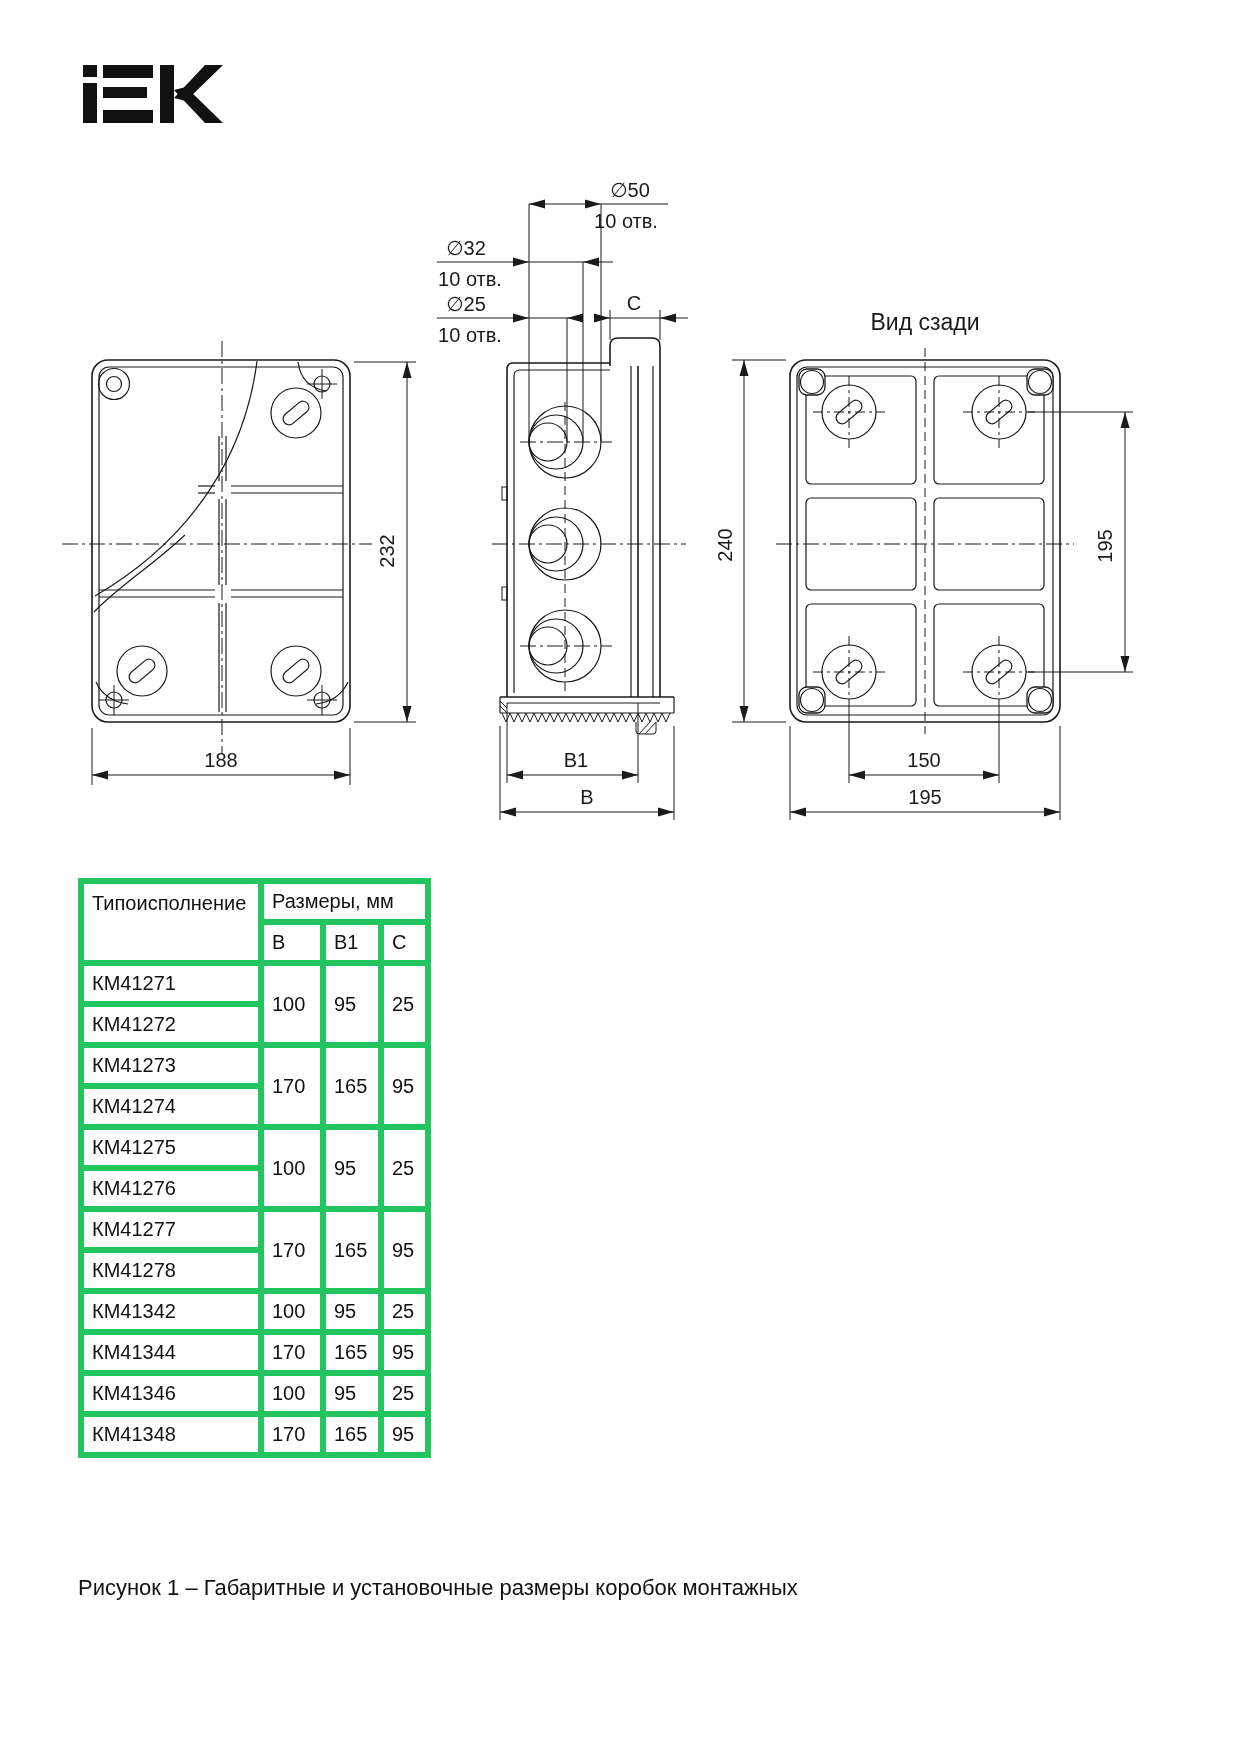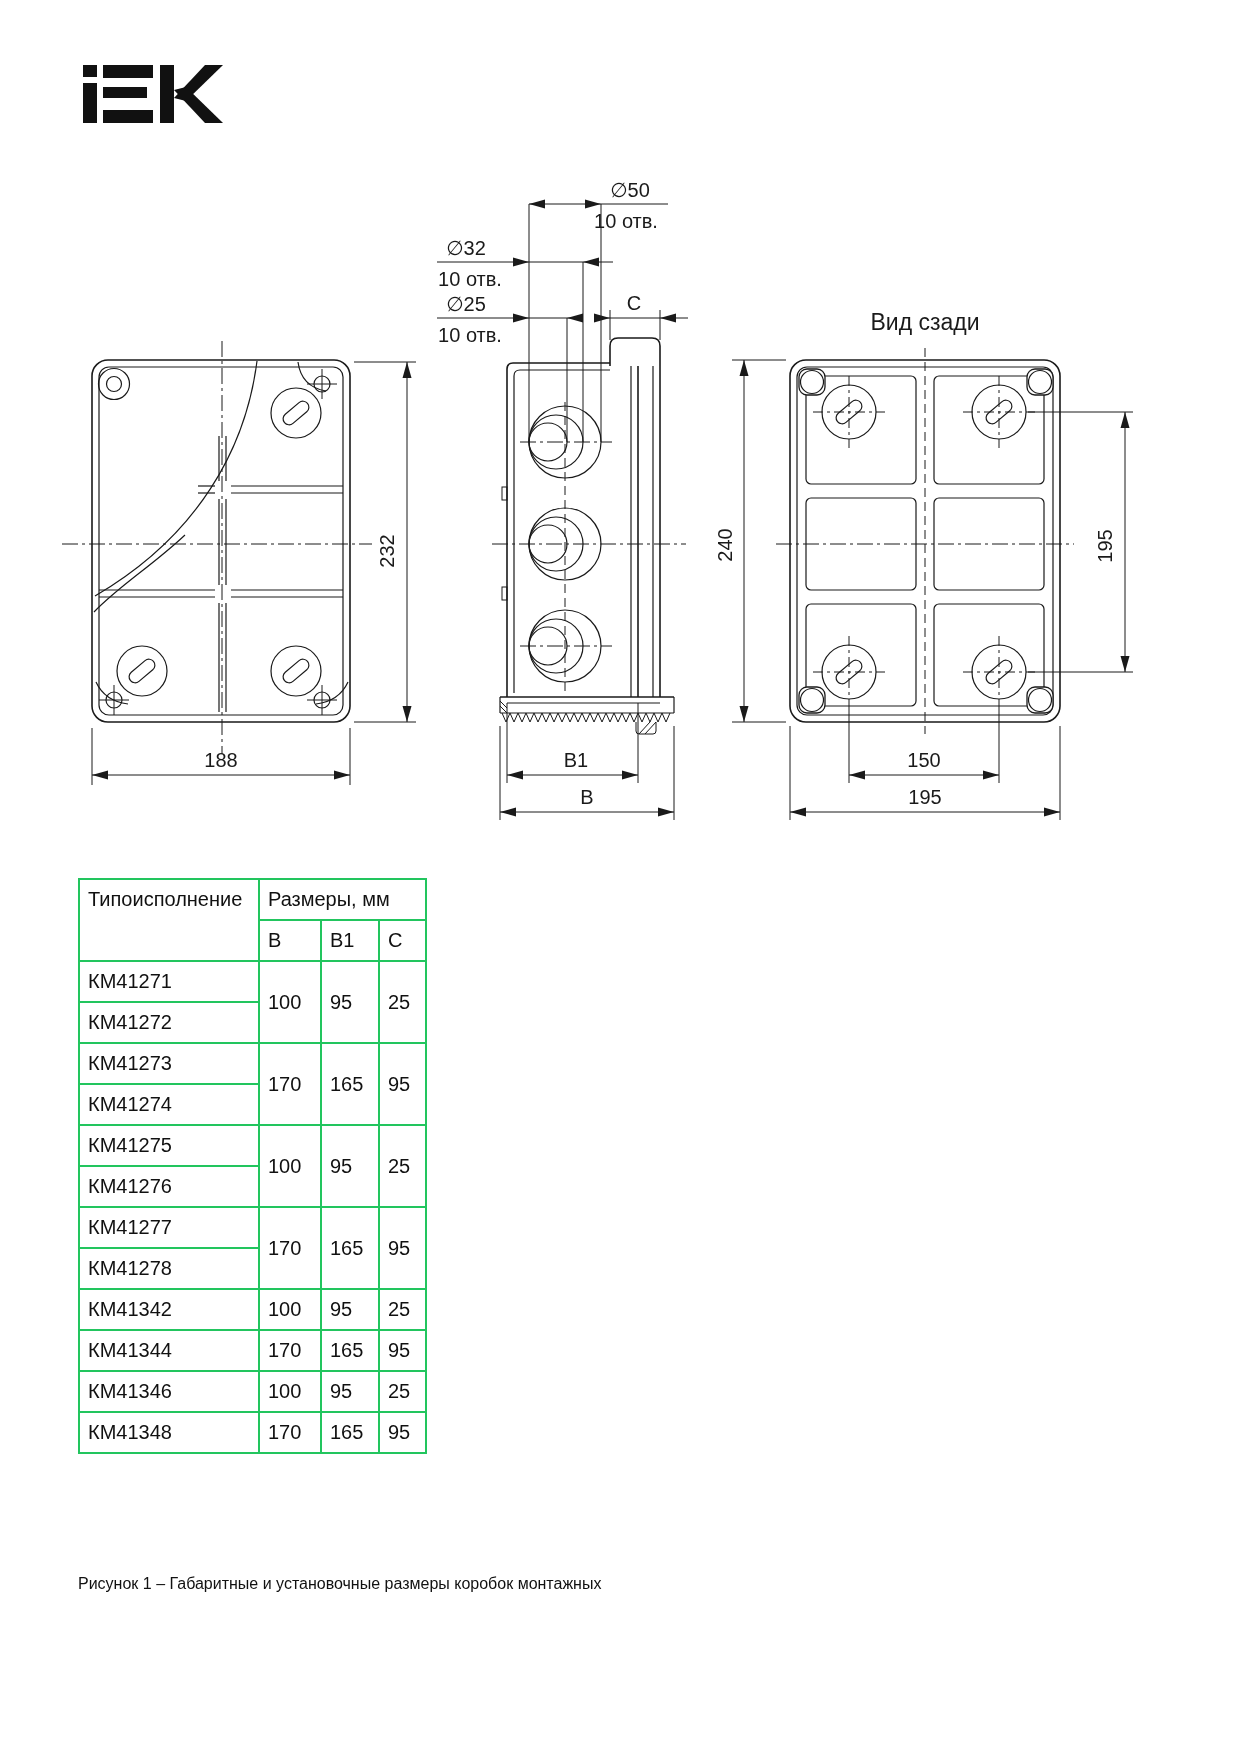--- a/index.html
+++ b/index.html
@@ -20,28 +20,28 @@
   .cls { stroke:#1a1a1a; stroke-width:1; fill:none; stroke-dasharray:10 4 3 4; }
   .dsh { stroke:#1a1a1a; stroke-width:1; fill:none; stroke-dasharray:9 5; }
   .arr { fill:#1a1a1a; stroke:none; }
   .wcut{ fill:#ffffff; stroke:#1a1a1a; stroke-width:1.3; }
   #dims-table {
     position:absolute; left:78px; top:878px; width:347px;
     border-collapse:collapse; table-layout:fixed;
     font-size:20px; color:#111;
   }
   #dims-table td, #dims-table th {
-    border:2px solid #22c55e; font-weight:400; text-align:left;
+    border:6px solid #22c55e; font-weight:400; text-align:left;
     padding:0 2px 0 8px; vertical-align:middle; overflow:hidden;margin-left:27px;
   }
   #dims-table th.type-h { vertical-align:top; padding-top:8px; }
   #dims-table tr { height:41px; }
   tr.hr1 { height:42px; } tr.hr2 { height:40px; }
   #figure-caption {
-    position:absolute; left:78px; top:1575px; font-size:16px; color:#111;
+    position:absolute; left:78px; top:1575px; font-size:22px; color:#111;
     white-space:nowrap;
   }
 </style>
 </head>
 <body>
 
 <div id="page">
 
   <svg width="1242" height="860" viewBox="0 0 1242 860" style="position:absolute;left:0;top:0;">
 

